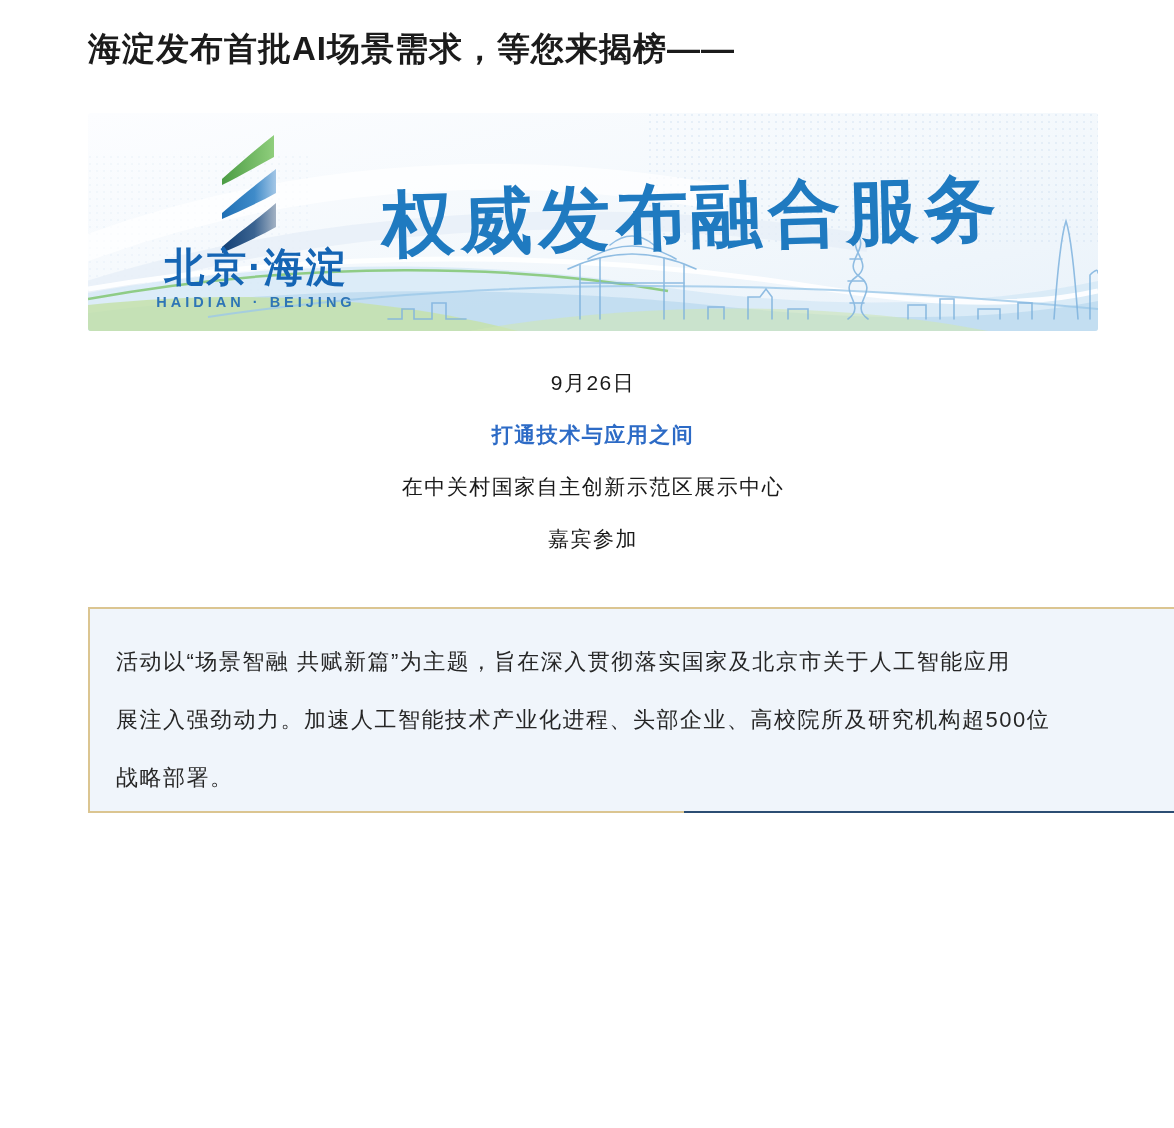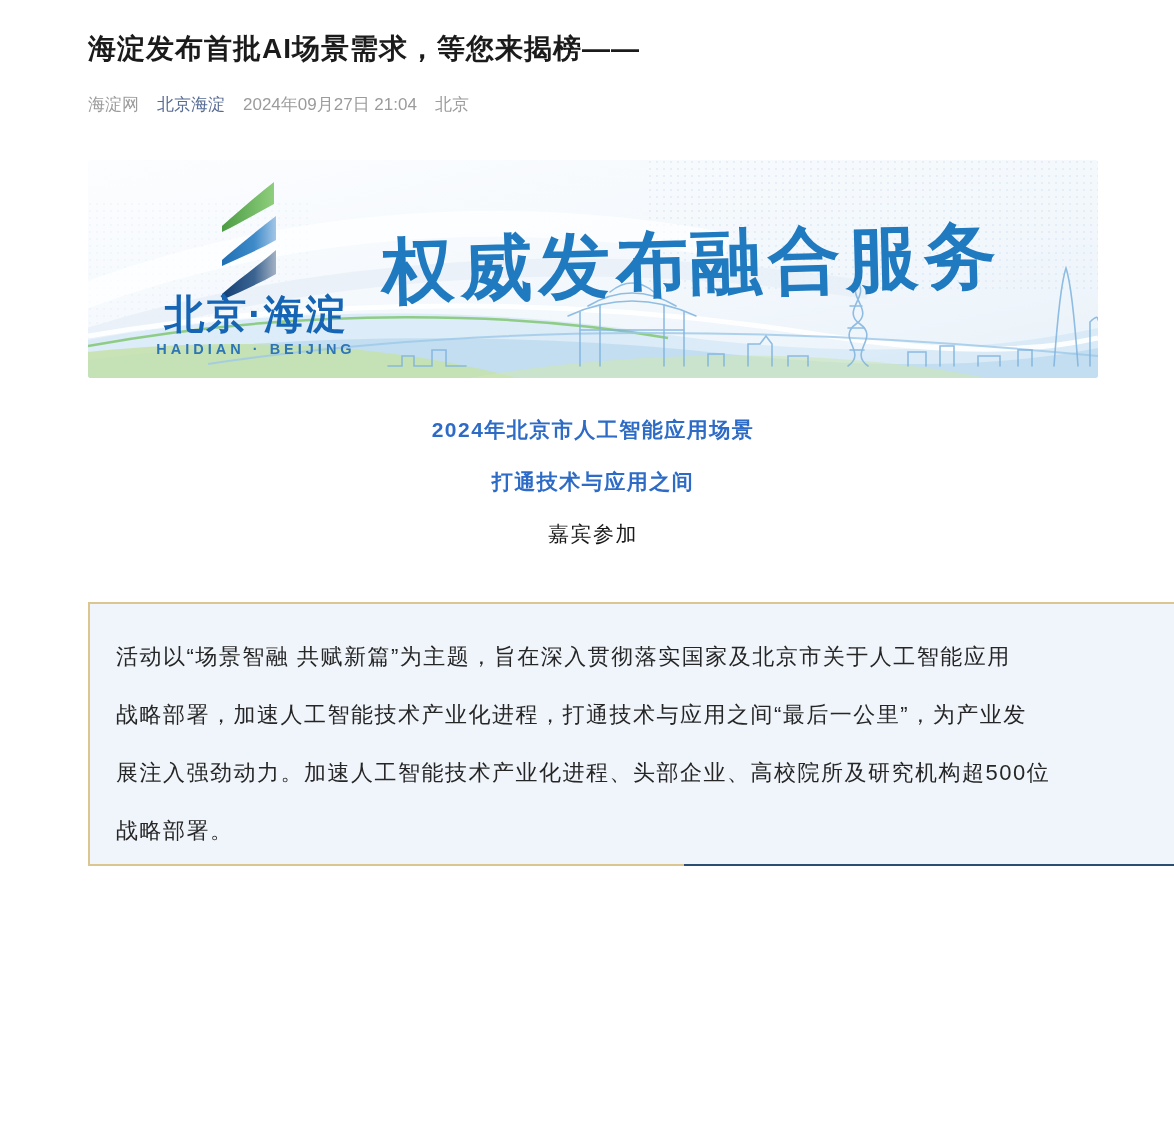--- a/index.html
+++ b/index.html
@@ -13,21 +13,21 @@
     min-height: 1128px;
     overflow: hidden;
   }
   .content {
     width: 1010px;
     margin-left: 88px;
   }
   
   .article-title {
     margin: 28px 0 0 0;
-    font-size: 28px;
+    font-size: 33px;
     line-height: 42px;
     font-weight: bold;
     color: #1b1b1b;
     letter-spacing: 1px;
   }
   
   .byline {
     margin-top: 23px;
     font-size: 17px;
     line-height: 24px;
@@ -91,23 +91,20 @@
     white-space: nowrap;
   }
 </style>
 </head>
 <body>
 
 <div class="content">
 
   <h1 class="article-title">海淀发布首批AI场景需求，等您来揭榜——</h1>
 
-  <div class="byline">
-    <span class="source">海淀网</span><span class="account">北京海淀</span><span class="datetime">2024年09月27日 21:04</span><span class="location">北京</span>
-  </div>
 
   <svg class="banner" viewBox="0 0 1010 218" xmlns="http://www.w3.org/2000/svg">
     <defs>
       <linearGradient id="bgGrad" x1="0" y1="0" x2="1" y2="1">
         <stop offset="0" stop-color="#fcfdff"></stop>
         <stop offset="0.55" stop-color="#f3f8fc"></stop>
         <stop offset="1" stop-color="#e9f2fa"></stop>
       </linearGradient>
       <pattern id="dots" width="7" height="7" patternUnits="userSpaceOnUse">
         <circle cx="2" cy="2" r="1" fill="#cfdff0"></circle>
@@ -172,25 +169,25 @@
       <text x="168" y="194" text-anchor="middle" font-size="14.5" font-weight="bold" fill="#2e75b6" letter-spacing="4">HAIDIAN · BEIJING</text>
     </g>
 
     <g transform="rotate(-1.5 600 100)">
       <text x="450" y="128" text-anchor="middle" font-size="72" font-weight="bold" fill="#1f7ac0" letter-spacing="6">权威发布</text>
       <text x="758" y="128" text-anchor="middle" font-size="72" font-weight="bold" fill="#1f7ac0" letter-spacing="6">融合服务</text>
     </g>
   </svg>
 
   <div class="intro">
-    <p class="em">2024年北京市人工智能应用场景</p>
+    <p>9月26日</p>
     <p class="em">打通技术与应用之间</p>
+    <p>在中关村国家自主创新示范区展示中心</p>
     <p>嘉宾参加</p>
   </div>
 
   <div class="highlight-box">
     <p>活动以“场景智融 共赋新篇”为主题，旨在深入贯彻落实国家及北京市关于人工智能应用</p>
-    <p>战略部署，加速人工智能技术产业化进程，打通技术与应用之间“最后一公里”，为产业发</p>
     <p>展注入强劲动力。加速人工智能技术产业化进程、头部企业、高校院所及研究机构超500位</p>
     <p>战略部署。</p>
   </div>
 
 </div>
 
 </body></html>

